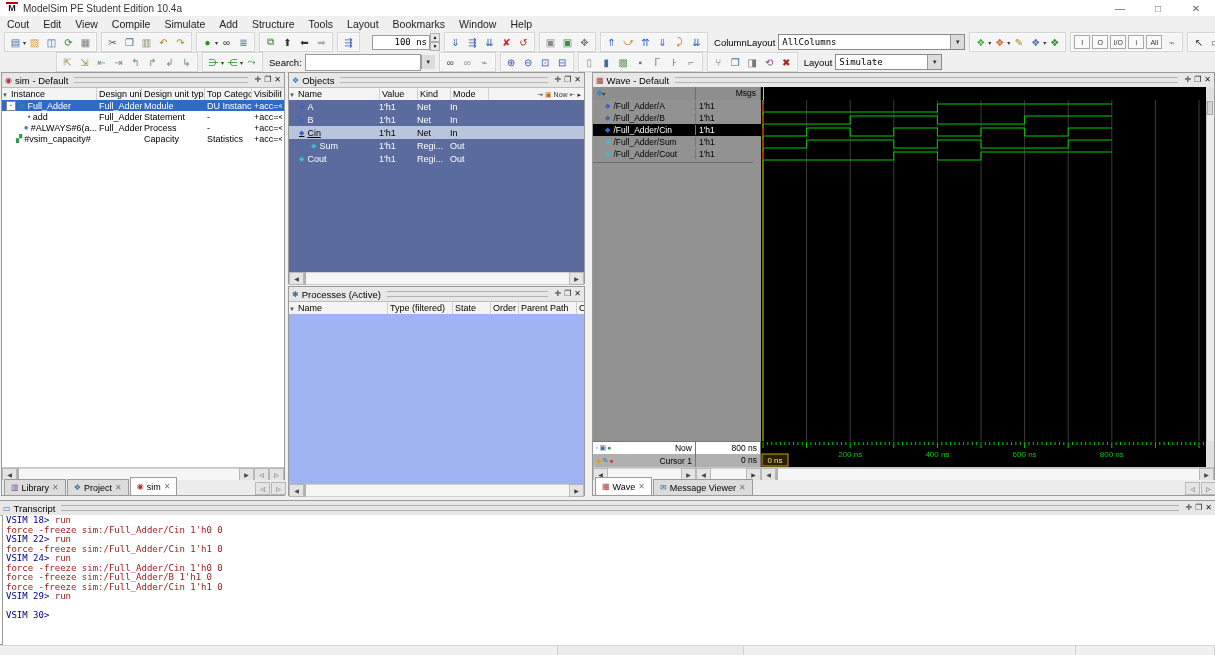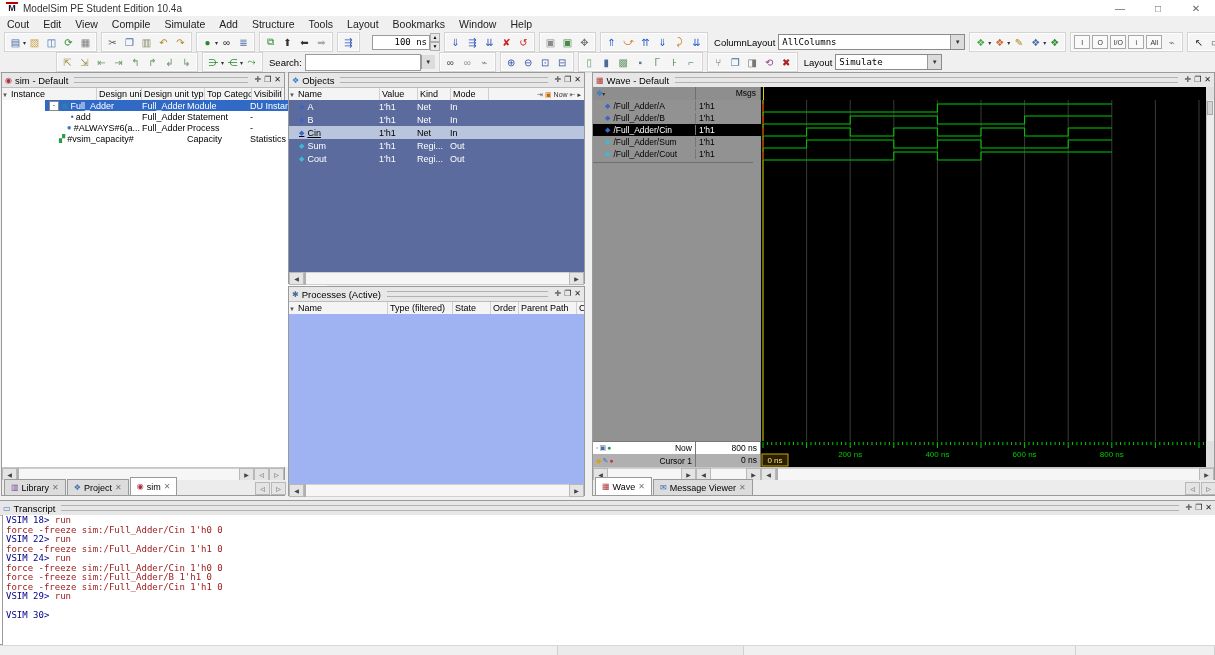--- a/index.html
+++ b/index.html
@@ -285,21 +285,21 @@
         </span>
     </div>
     <div class="hdr" id="simHdr">
         <span class="sorttri">▼</span>
         <span class="hcol" style="width: 88px;">Instance</span>
         <span class="hcol" style="width: 45px;">Design unit</span>
         <span class="hcol" style="width: 63px;">Design unit type</span>
         <span class="hcol" style="width: 47px;">Top Category</span>
         <span class="hcol" style="width: 30px;">Visibility</span>
       </div>
-    <div id="simBody" style="position:absolute;left:0;top:27px;width:282px;height:367px;background:#fff;overflow:hidden;padding-left:43px;">
+    <div id="simBody" style="position:absolute;left:0;top:27px;width:282px;height:367px;background:#fff;overflow:hidden;">
         <div class="trow sel">
           <span class="tcell" style="width: 95px; display: flex; align-items: center; padding-left: 2px;">
             <span class="expander">-</span>
             <span class="ticon" style="color: rgb(45, 125, 179);">▣</span>
             <span>Full_Adder</span>
           </span>
           <span class="tcell" style="width: 45px;">Full_Adder</span>
           <span class="tcell" style="width: 63px;">Module</span>
           <span class="tcell" style="width: 47px;">DU Instance</span>
           <span class="tcell" style="width: 30px;">+acc=&lt;...</span>
@@ -415,21 +415,21 @@
         <div class="orow sel">
           <span class="tcell" style="width: 88px; display: flex; align-items: center; padding-left: 10px; text-decoration: underline;">
             <span class="sigicon" style="color: rgb(59, 102, 196);">◆</span>
             <span>Cin</span>
           </span>
           <span class="tcell" style="width: 38px;">1'h1</span>
           <span class="tcell" style="width: 33px;">Net</span>
           <span class="tcell" style="width: 38px;">In</span>
         </div>
         <div class="orow">
-          <span class="tcell" style="width: 88px; display: flex; align-items: center; padding-left: 10px;">
+          <span class="tcell" style="width: 88px; display: flex; align-items: center; padding-left: 22px;">
             <span class="sigicon" style="color: rgb(59, 187, 212);">◆</span>
             <span>Sum</span>
           </span>
           <span class="tcell" style="width: 38px;">1'h1</span>
           <span class="tcell" style="width: 33px;">Regi...</span>
           <span class="tcell" style="width: 38px;">Out</span>
         </div>
         <div class="orow">
           <span class="tcell" style="width: 88px; display: flex; align-items: center; padding-left: 10px;">
             <span class="sigicon" style="color: rgb(59, 187, 212);">◆</span>

